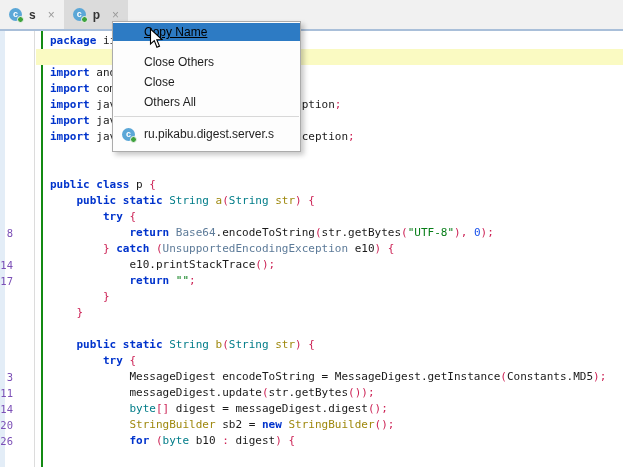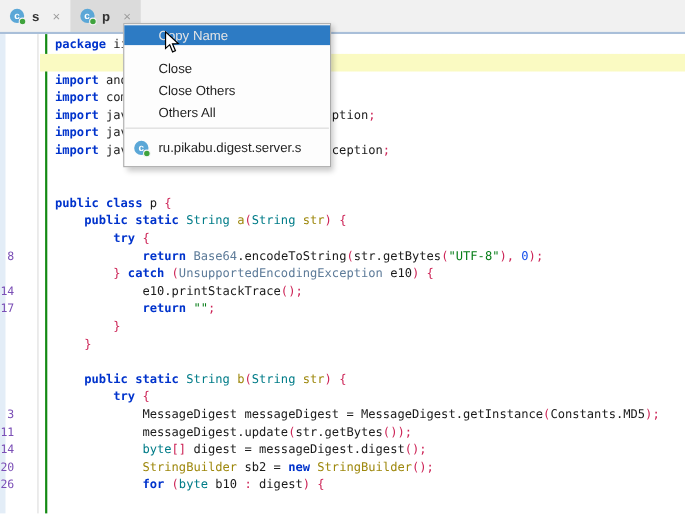--- a/index.html
+++ b/index.html
@@ -42,21 +42,21 @@
   .tk-t{color:var(--type);}
   .tk-z{color:var(--classref);}
   .tk-f{color:var(--member);}
   .tk-w{color:var(--plain);}
 
   
   .menu{position:absolute;left:112px;top:21px;width:187px;background:#FDFDFD;
         border:1px solid #ABABAB;box-shadow:3px 3px 5px rgba(0,0,0,.22);
         padding:1px 0 3px 0;z-index:10;font-size:12px;color:#1E1E1E;}
   .menu-item{height:20px;line-height:20px;padding-left:31px;cursor:default;}
-  .menu-item.hl{height:18px;line-height:18px;background:var(--menu_highlight);color:#e5e5e5;}
+  .menu-item.hl{height:18px;line-height:18px;background:var(--menu_highlight);color:#000000;text-decoration:underline;}
   .menu-gap{height:11px;}
   .menu-sep{height:1px;background:#D8D8D8;margin:4px 1px 3px 1px;}
   .menu-footer{display:flex;align-items:center;height:28px;padding-left:9px;}
   .menu-footer .footer-label{margin-left:9px;}
 
   
   .cursor{position:absolute;left:149px;top:28px;z-index:20;pointer-events:none;}
 </style>
 </head>
 <body>
@@ -102,34 +102,34 @@
         <div class="row"><span class="ln"></span><span class="code"><span class="tk-w">        </span><span class="tk-k">try</span><span class="tk-w"> </span><span class="tk-p">{</span></span></div>
         <div class="row"><span class="ln">8</span><span class="code"><span class="tk-w">            </span><span class="tk-k">return</span><span class="tk-w"> </span><span class="tk-z">Base64</span><span class="tk-w">.encodeToString</span><span class="tk-p">(</span><span class="tk-w">str.getBytes</span><span class="tk-p">(</span><span class="tk-s">"UTF-8"</span><span class="tk-p">)</span><span class="tk-p">,</span><span class="tk-w"> </span><span class="tk-n">0</span><span class="tk-p">);</span></span></div>
         <div class="row"><span class="ln"></span><span class="code"><span class="tk-w">        </span><span class="tk-p">}</span><span class="tk-w"> </span><span class="tk-k">catch</span><span class="tk-w"> </span><span class="tk-p">(</span><span class="tk-z">UnsupportedEncodingException</span><span class="tk-w"> e10</span><span class="tk-p">)</span><span class="tk-w"> </span><span class="tk-p">{</span></span></div>
         <div class="row"><span class="ln">14</span><span class="code"><span class="tk-w">            </span><span class="tk-w">e10.printStackTrace</span><span class="tk-p">();</span></span></div>
         <div class="row"><span class="ln">17</span><span class="code"><span class="tk-w">            </span><span class="tk-k">return</span><span class="tk-w"> </span><span class="tk-s">""</span><span class="tk-p">;</span></span></div>
         <div class="row"><span class="ln"></span><span class="code"><span class="tk-w">        </span><span class="tk-p">}</span></span></div>
         <div class="row"><span class="ln"></span><span class="code"><span class="tk-w">    </span><span class="tk-p">}</span></span></div>
         <div class="row"><span class="ln"></span><span class="code"></span></div>
         <div class="row"><span class="ln"></span><span class="code"><span class="tk-w">    </span><span class="tk-k">public static</span><span class="tk-w"> </span><span class="tk-t">String</span><span class="tk-w"> </span><span class="tk-f">b</span><span class="tk-p">(</span><span class="tk-t">String</span><span class="tk-w"> </span><span class="tk-f">str</span><span class="tk-p">)</span><span class="tk-w"> </span><span class="tk-p">{</span></span></div>
         <div class="row"><span class="ln"></span><span class="code"><span class="tk-w">        </span><span class="tk-k">try</span><span class="tk-w"> </span><span class="tk-p">{</span></span></div>
-        <div class="row"><span class="ln">3</span><span class="code"><span class="tk-w">            </span><span class="tk-w">MessageDigest messageDigest = MessageDigest.getInstance</span><span class="tk-p">(</span><span class="tk-w">Constants.MD5</span><span class="tk-p">);</span></span></div>
+        <div class="row"><span class="ln">3</span><span class="code"><span class="tk-w">            </span><span class="tk-w">MessageDigest encodeToString = MessageDigest.getInstance</span><span class="tk-p">(</span><span class="tk-w">Constants.MD5</span><span class="tk-p">);</span></span></div>
         <div class="row"><span class="ln">11</span><span class="code"><span class="tk-w">            </span><span class="tk-w">messageDigest.update</span><span class="tk-p">(</span><span class="tk-w">str.getBytes</span><span class="tk-p">());</span></span></div>
         <div class="row"><span class="ln">14</span><span class="code"><span class="tk-w">            </span><span class="tk-t">byte</span><span class="tk-p">[]</span><span class="tk-w"> digest = messageDigest.digest</span><span class="tk-p">();</span></span></div>
         <div class="row"><span class="ln">20</span><span class="code"><span class="tk-w">            </span><span class="tk-f">StringBuilder</span><span class="tk-w"> sb2 = </span><span class="tk-k">new</span><span class="tk-w"> </span><span class="tk-f">StringBuilder</span><span class="tk-p">();</span></span></div>
         <div class="row"><span class="ln">26</span><span class="code"><span class="tk-w">            </span><span class="tk-k">for</span><span class="tk-w"> </span><span class="tk-p">(</span><span class="tk-t">byte</span><span class="tk-w"> b10 </span><span class="tk-p">:</span><span class="tk-w"> digest</span><span class="tk-p">)</span><span class="tk-w"> </span><span class="tk-p">{</span></span></div>
       </div>
   </div>
 
   <div class="menu">
     <div>
         <div class="menu-item hl">Copy Name</div>
         <div class="menu-gap"></div>
+        <div class="menu-item">Close Others</div>
         <div class="menu-item">Close</div>
-        <div class="menu-item">Close Others</div>
         <div class="menu-item">Others All</div>
       </div>
     <div class="menu-sep"></div>
     <div class="menu-footer">
       <span class="class-icon">
         <span class="letter">c</span>
         <span class="dot"></span>
       </span>
       <span class="footer-label">ru.pikabu.digest.server.s</span>
     </div>

